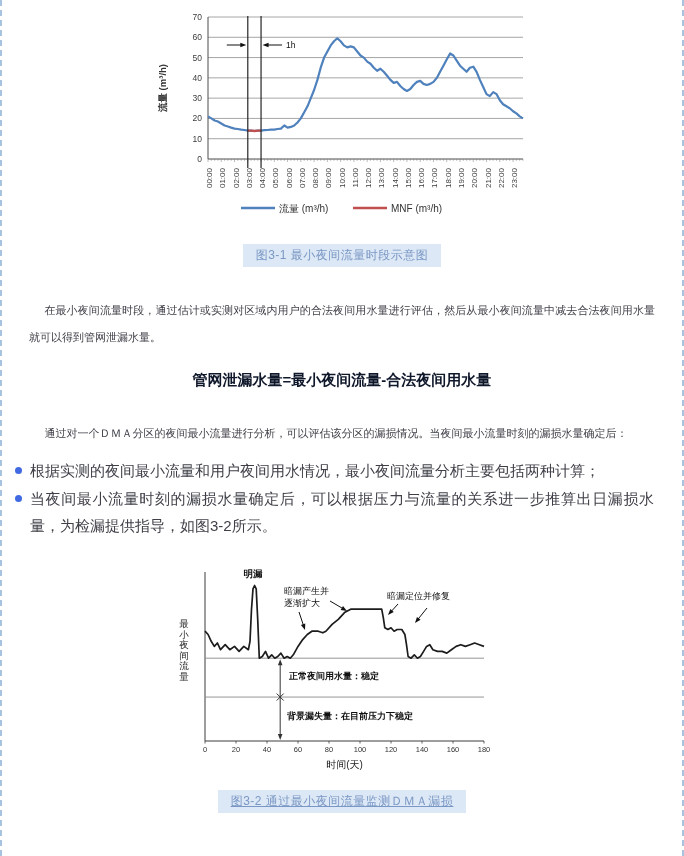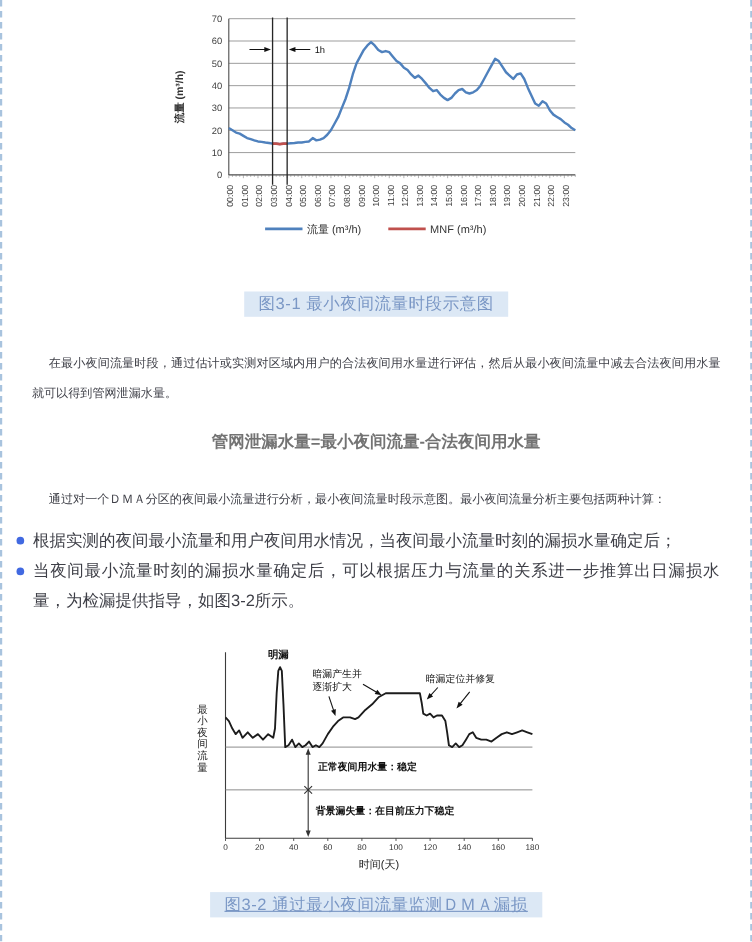--- a/index.html
+++ b/index.html
@@ -2,26 +2,26 @@
 <html><head>
 <meta charset="utf-8">
 <style>
   html,body{margin:0;padding:0;background:#ffffff;}
   body{width:684px;height:856px;font-family:"Liberation Sans",sans-serif;overflow:hidden;}
   .page{box-sizing:border-box;width:684px;height:856px;
         border-left:2px dashed #a8c3de;border-right:2px dashed #a8c3de;padding-top:2px;}
   svg.chart{display:block;}
   #chart1{margin:2px 0 0 146px;}
   #chart2{margin:22px 0 0 145px;}
-  .fig-caption{display:table;margin:43px auto 0;background:#dce8f5;color:#7a97c5;
-               font-size:15px;line-height:15px;padding:4px 13px;letter-spacing:.5px;white-space:nowrap;text-align:right;}
+  .fig-caption{display:table;margin:22px auto 0;background:#dce8f5;color:#7a97c5;
+               font-size:12px;line-height:15px;padding:4px 13px;letter-spacing:.5px;white-space:nowrap;text-align:right;}
   .cap2{margin-top:14px;text-decoration:underline;}
   .para{margin:30px 27px 0;font-size:11px;line-height:27px;color:#3e3f47;
         text-indent:1.4em;text-align:justify;}
-  .formula{margin:20px 0 0;text-align:center;font-size:15px;font-weight:600;color:#737373;}
+  .formula{margin:20px 0 0;text-align:center;font-size:15px;font-weight:600;color:#0f172a;}
   ul.points{list-style:none;margin:10px 28px 0 13px;padding:0;}
   ul.points li{position:relative;padding-left:15px;font-size:15px;line-height:27px;
                color:#3e3f47;text-align:justify;margin-bottom:1px;}
   .dot{position:absolute;left:0;top:10px;width:7px;height:7px;border-radius:50%;background:#4169e1;}
 </style>
 </head>
 <body>
 
 <div class="page">
 
@@ -178,26 +178,26 @@
       <line x1="205" y1="204" x2="239" y2="204" stroke="#c0504d" stroke-width="2.5"></line>
       <text x="243" y="207.5" font-size="10" fill="#333">MNF (m³/h)</text>
     </svg>
 
   <div class="fig-caption">图3-1 最小夜间流量时段示意图</div>
 
   <p class="para">在最小夜间流量时段，通过估计或实测对区域内用户的合法夜间用水量进行评估，然后从最小夜间流量中减去合法夜间用水量就可以得到管网泄漏水量。</p>
 
   <div class="formula">管网泄漏水量=最小夜间流量-合法夜间用水量</div>
 
-  <p class="para">通过对一个ＤＭＡ分区的夜间最小流量进行分析，最小夜间流量时段示意图。最小夜间流量分析主要包括两种计算：</p>
+  <p class="para">通过对一个ＤＭＡ分区的夜间最小流量进行分析，可以评估该分区的漏损情况。当夜间最小流量时刻的漏损水量确定后：</p>
 
   <ul class="points">
     <li>
       <span class="dot"></span>
-      <span>根据实测的夜间最小流量和用户夜间用水情况，当夜间最小流量时刻的漏损水量确定后；</span>
+      <span>根据实测的夜间最小流量和用户夜间用水情况，最小夜间流量分析主要包括两种计算；</span>
     </li>
     <li>
       <span class="dot"></span>
       <span>当夜间最小流量时刻的漏损水量确定后，可以根据压力与流量的关系进一步推算出日漏损水量，为检漏提供指导，如图3-2所示。</span>
     </li>
   </ul>
 
   <svg id="chart2" class="chart" width="400" height="215" viewBox="0 0 400 215">
       <line x1="58" y1="11" x2="58" y2="180" stroke="#3c3c3c" stroke-width="1"></line>
       <line x1="58" y1="180" x2="337" y2="180" stroke="#3c3c3c" stroke-width="1"></line>

